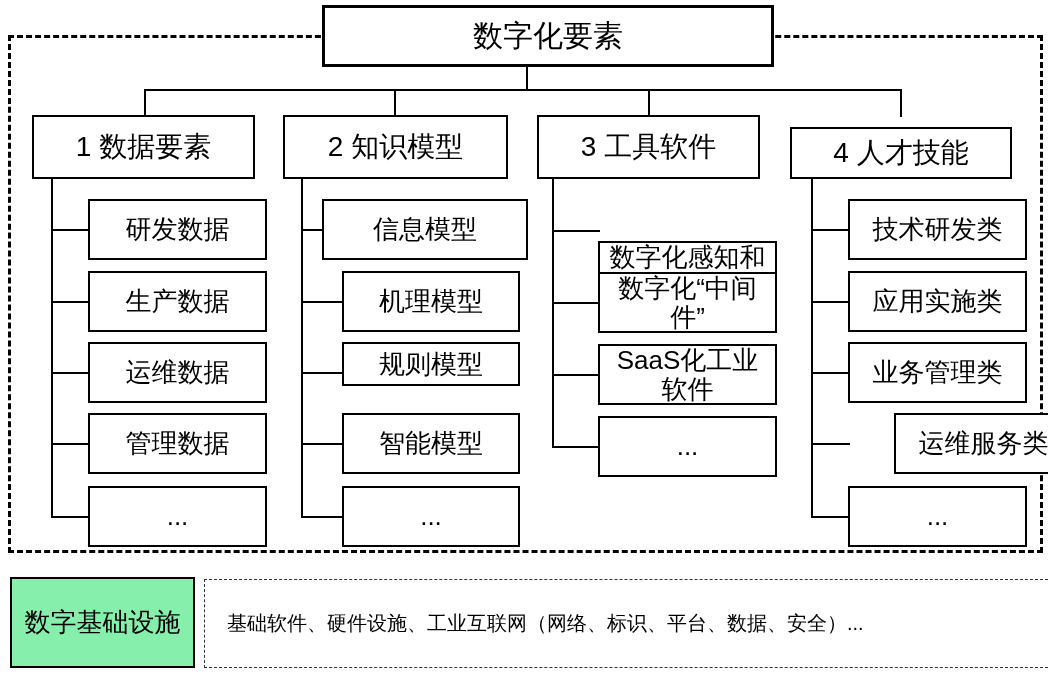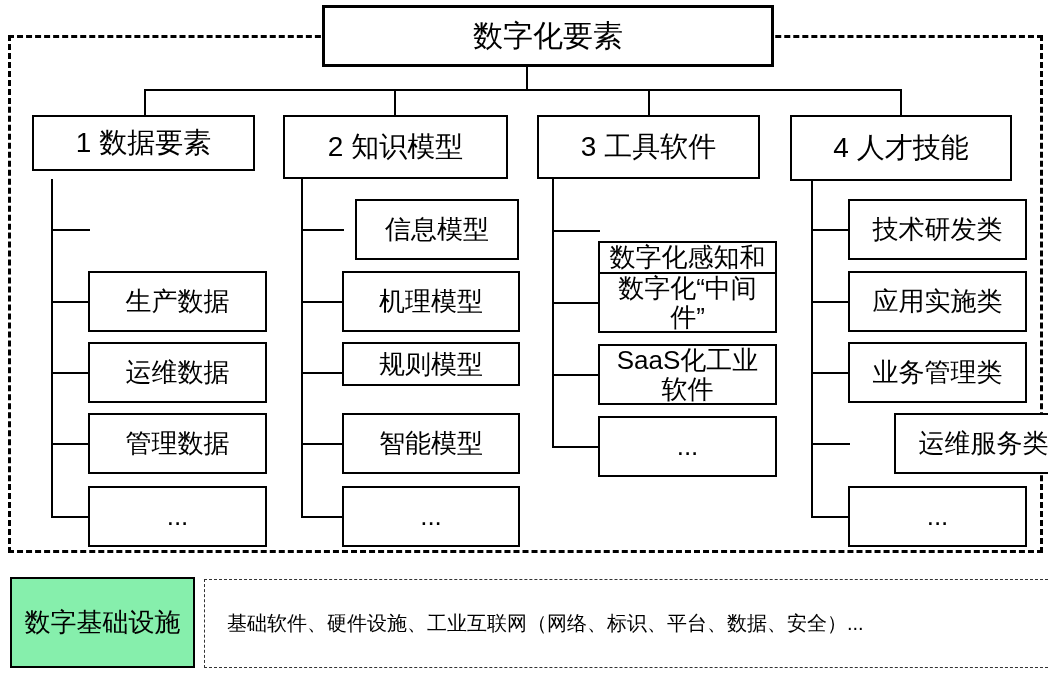--- a/index.html
+++ b/index.html
@@ -91,31 +91,32 @@
   <div class="line" style="left:552px;top:446px;width:48px;height:2px;"></div>
 
   <div class="line" style="left:811px;top:229px;width:39px;height:2px;"></div>
   <div class="line" style="left:811px;top:301px;width:39px;height:2px;"></div>
   <div class="line" style="left:811px;top:372px;width:39px;height:2px;"></div>
   <div class="line" style="left:811px;top:443px;width:39px;height:2px;"></div>
   <div class="line" style="left:811px;top:516px;width:39px;height:2px;"></div>
 
   <div class="box root-box" style="left:322px;top:5px;width:452px;height:62px;">数字化要素</div>
 
-  <div class="box cat-box" style="left:32px;top:115px;width:223px;height:56px;">1 数据要素</div>
+  <div class="box cat-box" style="left:32px;top:115px;width:223px;height:64px;">1 数据要素</div>
   <div class="box cat-box" style="left:283px;top:115px;width:225px;height:64px;">2 知识模型</div>
   <div class="box cat-box" style="left:537px;top:115px;width:223px;height:64px;">3 工具软件</div>
-  <div class="box cat-box" style="left:790px;top:115px;width:222px;height:66px;">4 人才技能</div>
+  <div class="box cat-box" style="left:790px;top:127px;width:222px;height:52px;">4 人才技能</div>
 
+  <div class="box leaf-box" style="left:88px;top:199px;width:179px;height:61px;">研发数据</div>
   <div class="box leaf-box" style="left:88px;top:271px;width:179px;height:61px;">生产数据</div>
   <div class="box leaf-box" style="left:88px;top:342px;width:179px;height:61px;">运维数据</div>
   <div class="box leaf-box" style="left:88px;top:413px;width:179px;height:61px;">管理数据</div>
   <div class="box leaf-box" style="left:88px;top:486px;width:179px;height:61px;">...</div>
 
-  <div class="box leaf-box" style="left:355px;top:199px;width:164px;height:61px;">信息模型</div>
+  <div class="box leaf-box" style="left:322px;top:199px;width:206px;height:61px;">信息模型</div>
   <div class="box leaf-box" style="left:342px;top:271px;width:178px;height:61px;">机理模型</div>
   <div class="box leaf-box" style="left:342px;top:342px;width:178px;height:44px;">规则模型</div>
   <div class="box leaf-box" style="left:342px;top:413px;width:178px;height:61px;">智能模型</div>
   <div class="box leaf-box" style="left:342px;top:486px;width:178px;height:61px;">...</div>
 
   <div class="box leaf-box" style="left:598px;top:200px;width:179px;height:62px;margin-top:41px;">数字化感知和
 检测工具</div>
   <div class="box leaf-box" style="left:598px;top:272px;width:179px;height:61px;">数字化“中间
 件”</div>
   <div class="box leaf-box" style="left:598px;top:344px;width:179px;height:61px;">SaaS化工业

